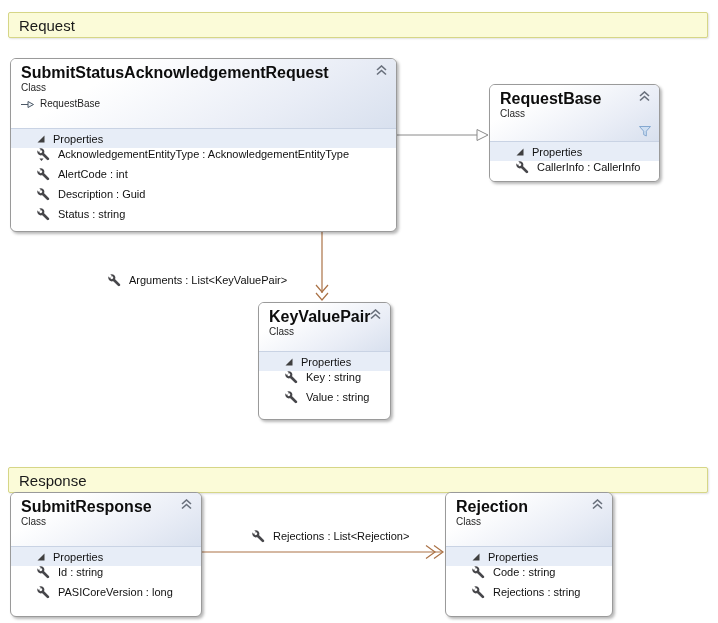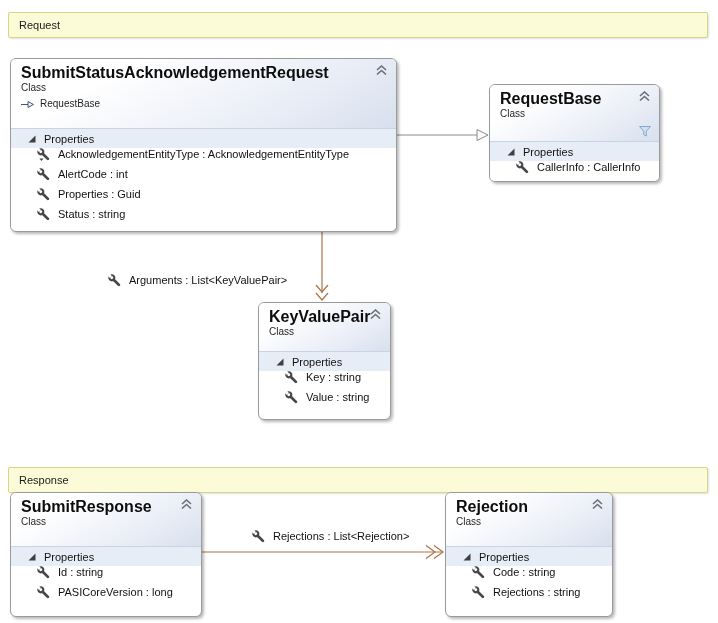--- a/index.html
+++ b/index.html
@@ -2,33 +2,33 @@
 <html><head>
 <meta charset="utf-8">
 <style>
   html,body{margin:0;padding:0;background:#fff;}
   *{box-sizing:border-box;}
   body{font-family:"Liberation Sans", sans-serif;color:#1a1a1a;}
   #canvas{position:relative;width:718px;height:623px;background:#ffffff;overflow:hidden;}
 
   .banner{position:absolute;left:8px;width:700px;height:26px;background:#fbfbd8;
     border:1px solid #d6d687;border-radius:2px;display:flex;align-items:center;
-    padding:0 10px;font-size:11px;color:#1a1a1a;box-shadow:1px 1px 2px rgba(0,0,0,.12);}
+    padding:0 10px;font-size:15px;color:#1a1a1a;box-shadow:1px 1px 2px rgba(0,0,0,.12);}
 
   .cbox{position:absolute;background:#fff;border:1px solid #9a9a9a;border-radius:6px;
     box-shadow:2px 2px 3px rgba(0,0,0,.28);overflow:hidden;}
   .cbox-header{position:relative;background:linear-gradient(150deg,#ffffff 25%,#e9edf6 70%,#d8e0ee 100%);
     padding:6px 10px 4px;}
   .cbox-title{font-size:16px;font-weight:bold;color:#0d0d0d;line-height:15px;white-space:nowrap;}
   .cbox-kind{font-size:10px;color:#1f1f1f;margin-top:2px;line-height:12px;}
   .cbox-base{font-size:10px;color:#1f1f1f;margin-top:4px;display:flex;align-items:center;gap:5px;line-height:12px;}
   .collapse-btn{position:absolute;top:6px;right:8px;cursor:pointer;line-height:0;}
   .filter-btn{position:absolute;bottom:4px;right:8px;cursor:pointer;line-height:0;}
   .props-header{height:20px;background:#e7edf7;border-top:1px solid #c9d3e4;
-    display:flex;align-items:center;gap:8px;padding-left:17px;font-size:11px;color:#111;}
+    display:flex;align-items:center;gap:8px;padding-left:26px;font-size:11px;color:#111;}
   .prop-row{height:20px;display:flex;align-items:flex-start;gap:8px;padding-left:26px;
     font-size:11px;color:#111;background:#fff;white-space:nowrap;}
   .wrench-wrap{position:relative;line-height:0;flex:0 0 auto;}
   .connector{position:absolute;line-height:0;}
   .connector-label{position:absolute;display:flex;align-items:flex-start;gap:8px;
     font-size:11px;color:#111;white-space:nowrap;}
 </style>
 </head>
 <body>
 
@@ -136,21 +136,21 @@
     <div class="prop-row">
       <span class="wrench-wrap">
         <svg width="13" height="13" viewBox="0 0 16 16">
           <path d="M7 7 L13.4 13.4" stroke="#47474b" stroke-width="3.4" stroke-linecap="round"></path>
           <circle cx="4.7" cy="4.7" r="3.1" fill="none" stroke="#47474b" stroke-width="2.6"></circle>
           <g transform="translate(4.7 4.7) rotate(45)">
               <rect x="-6.4" y="-1.7" width="4.8" height="3.4" fill="#fff"></rect>
             </g>
         </svg>
       </span>
-      <span>Properties : Guid</span>
+      <span>Description : Guid</span>
     </div>
     <div class="prop-row">
       <span class="wrench-wrap">
         <svg width="13" height="13" viewBox="0 0 16 16">
           <path d="M7 7 L13.4 13.4" stroke="#47474b" stroke-width="3.4" stroke-linecap="round"></path>
           <circle cx="4.7" cy="4.7" r="3.1" fill="none" stroke="#47474b" stroke-width="2.6"></circle>
           <g transform="translate(4.7 4.7) rotate(45)">
               <rect x="-6.4" y="-1.7" width="4.8" height="3.4" fill="#fff"></rect>
             </g>
         </svg>

